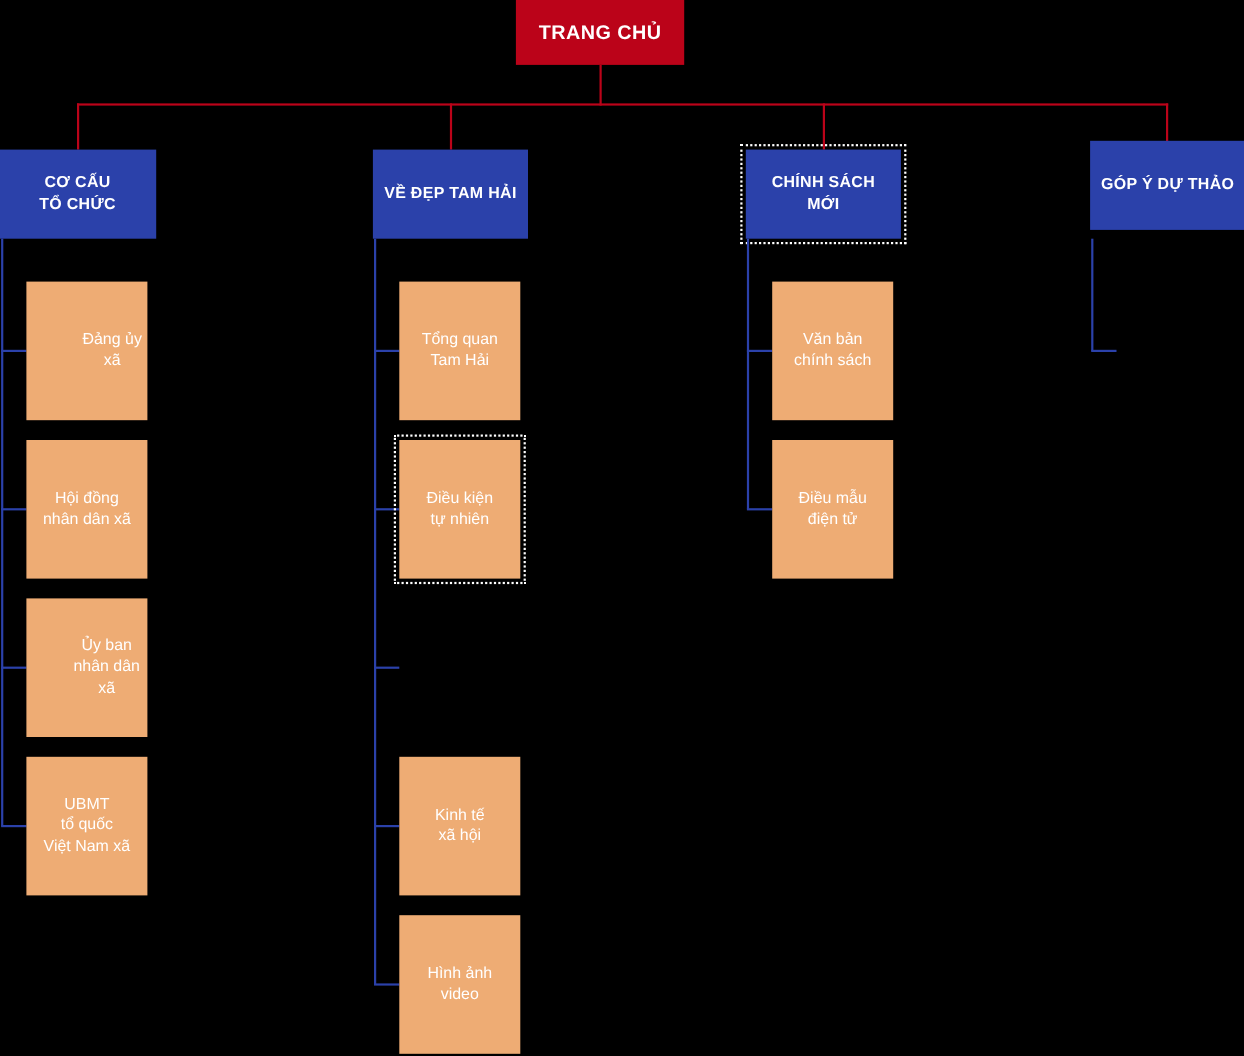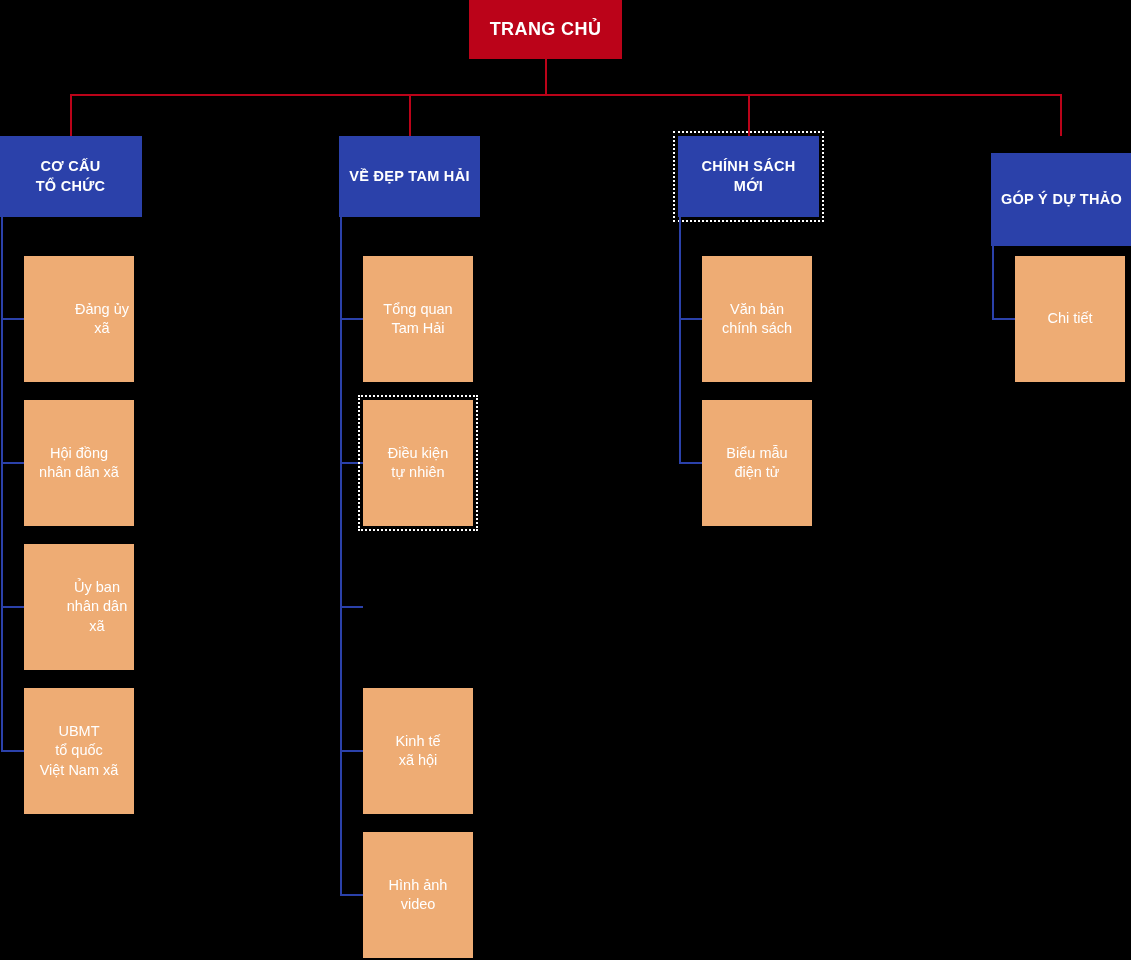--- a/index.html
+++ b/index.html
@@ -106,19 +106,18 @@
     <div class="edge edge-blue" style="left: 340px; top: 894px; width: 23px; height: 2px;"></div>
     <div class="node node-l2" style="left: 363px; top: 832px; width: 110px; height: 126px;">Hình ảnh
 video</div>
     <div class="node node-l1 selected" style="left: 678px; top: 136px; width: 141px; height: 81px;">CHÍNH SÁCH
 MỚI</div>
     <div class="edge edge-blue" style="left: 679px; top: 217px; width: 2px; height: 246px;"></div>
     <div class="edge edge-blue" style="left: 679px; top: 318px; width: 23px; height: 2px;"></div>
     <div class="node node-l2" style="left: 702px; top: 256px; width: 110px; height: 126px;">Văn bản
 chính sách</div>
     <div class="edge edge-blue" style="left: 679px; top: 462px; width: 23px; height: 2px;"></div>
-    <div class="node node-l2" style="left: 702px; top: 400px; width: 110px; height: 126px;">Biểu mẫu
+    <div class="node node-l2" style="left: 702px; top: 400px; width: 110px; height: 126px;">Điều mẫu
 điện tử</div>
-    <div class="node node-l1" style="left: 991px; top: 153px; width: 141px; height: 93px;">GÓP Ý DỰ THẢO</div>
+    <div class="node node-l1" style="left: 991px; top: 128px; width: 141px; height: 81px;">GÓP Ý DỰ THẢO</div>
     <div class="edge edge-blue" style="left: 992px; top: 217px; width: 2px; height: 102px;"></div>
     <div class="edge edge-blue" style="left: 992px; top: 318px; width: 23px; height: 2px;"></div>
-    <div class="node node-l2" style="left: 1015px; top: 256px; width: 110px; height: 126px;">Chi tiết</div>
   </div>
 
 </body></html>

